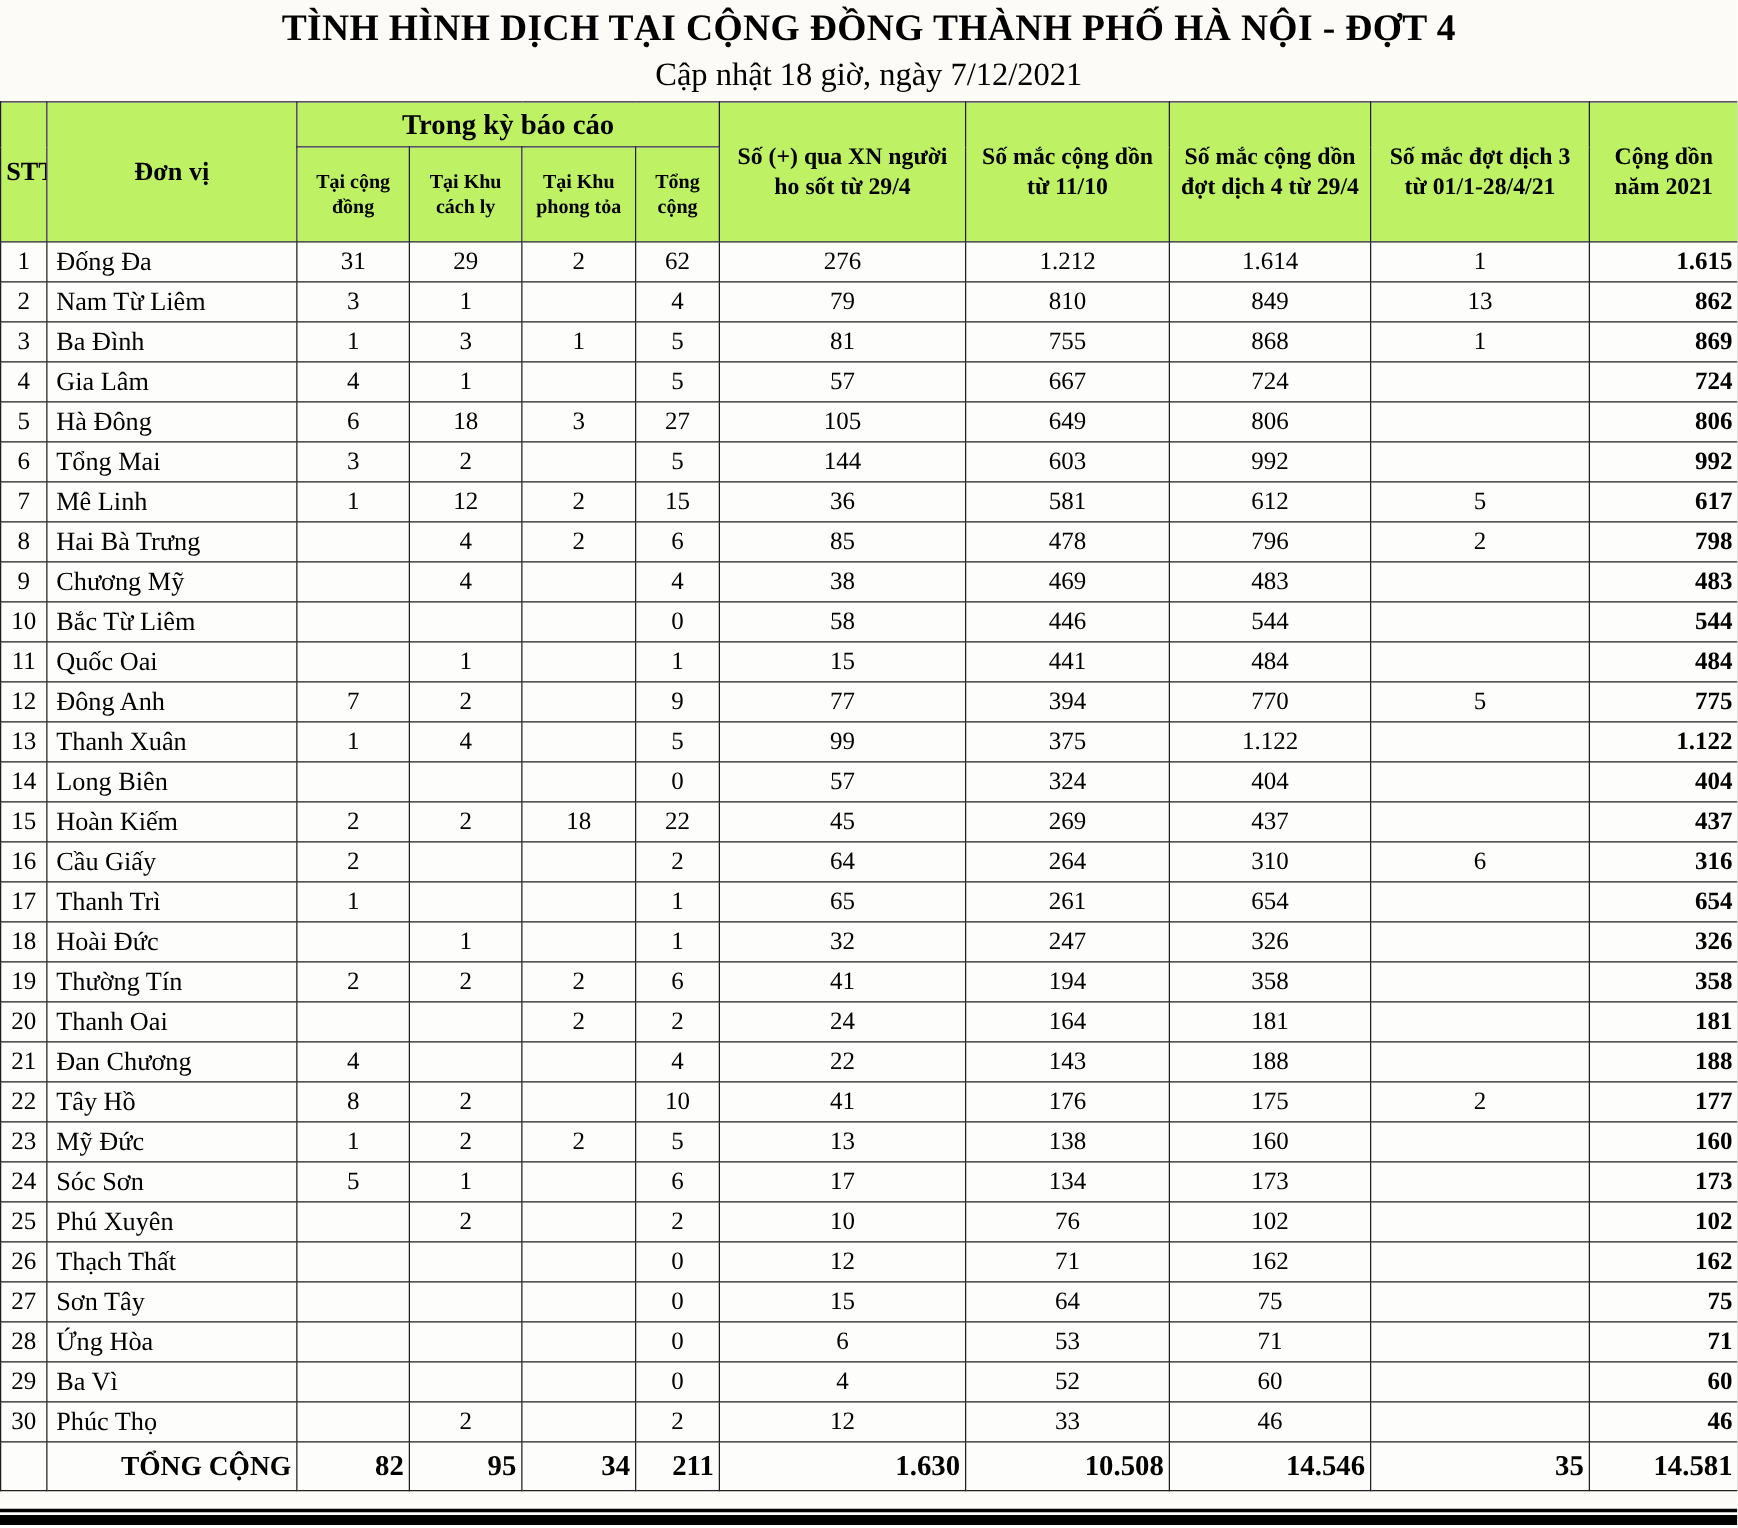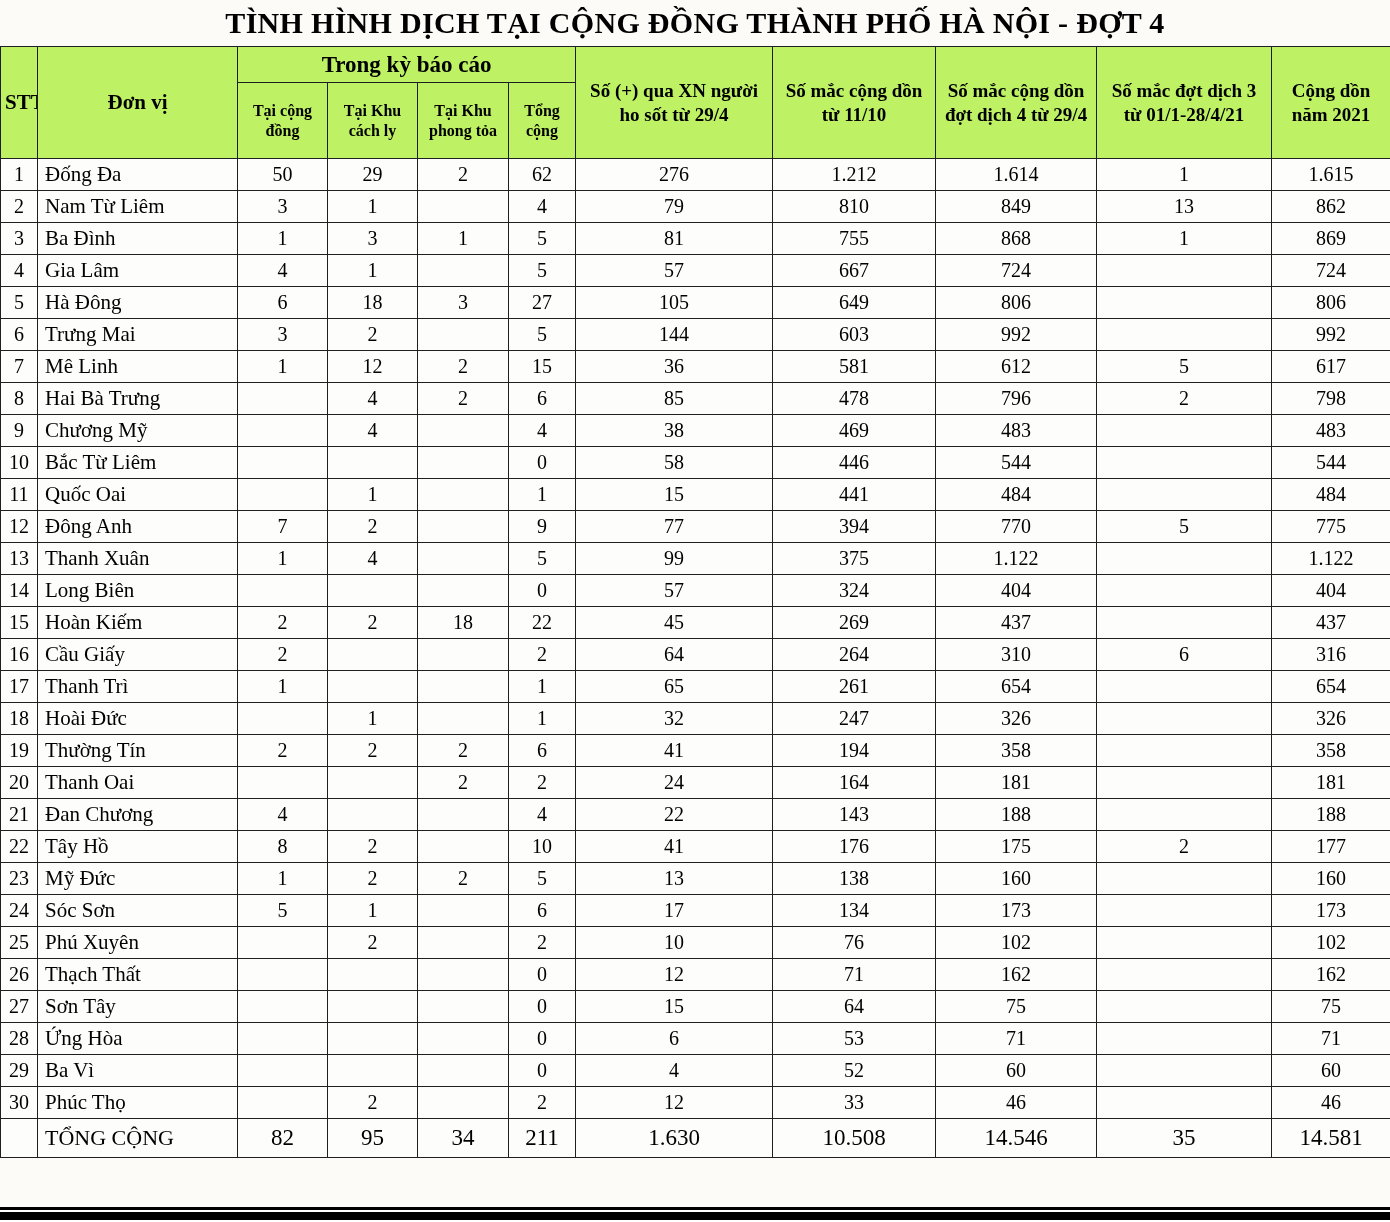--- a/index.html
+++ b/index.html
@@ -23,34 +23,35 @@
   th, td { border:1px solid #1f1f1f; padding:0 4px; overflow:hidden; }
   thead th { font-weight:bold; text-align:center; vertical-align:middle; background:#bef264; }
   tr.tier1 { height:36px; }
   tr.tier2 { height:76px; }
   th.h-main  { font-size:21px; }
   th.h-group { font-size:23px; }
   th.h-span  { font-size:19px; line-height:1.22; }
   th.h-sub   { font-size:16px; line-height:1.2; }
   td.c    { text-align:center; font-size:20px; height:31px; }
   td.name { text-align:left; font-size:21px; padding-left:7px; height:31px; }
-  td.bold, .total-row td { font-weight:normal; }
+  td.bold, .total-row td { font-weight:bold;text-align:right; }
   .total-row td { height:38px; font-size:23px; }
   .total-row td.name { font-size:22px; }
   .bottom-rule { position:absolute; left:0; bottom:0; width:100%; }
   .bottom-rule .l1 { height:3px; background:#000; }
   .bottom-rule .l2 { height:2px; background:#fff; }
   .bottom-rule .l3 { height:8px; background:#000; }
 </style>
 </head>
 <body>
 
 <div class="page">
 
   <div class="title">TÌNH HÌNH DỊCH TẠI CỘNG ĐỒNG THÀNH PHỐ HÀ NỘI - ĐỢT 4</div>
+  <div class="subtitle">Cập nhật 18 giờ, ngày 7/12/2021</div>
 
   <table class="report">
     <colgroup>
       <col style="width:37px">
         <col style="width:200px">
       <col style="width:90px">
         <col style="width:90px">
         <col style="width:91px">
         <col style="width:67px">
       <col style="width:197px">
@@ -74,21 +75,21 @@
         <th class="h-sub">Tại cộng đồng</th>
         <th class="h-sub">Tại Khu cách ly</th>
         <th class="h-sub">Tại Khu phong tỏa</th>
         <th class="h-sub">Tổng cộng</th>
       </tr>
     </thead>
     <tbody>
         <tr>
           <td class="c">1</td>
           <td class="name">Đống Đa</td>
-          <td class="c">50</td>
+          <td class="c">31</td>
           <td class="c">29</td>
           <td class="c">2</td>
           <td class="c">62</td>
           <td class="c">276</td>
           <td class="c">1.212</td>
           <td class="c">1.614</td>
           <td class="c">1</td>
           <td class="c bold">1.615</td>
         </tr>
         <tr>
@@ -138,21 +139,21 @@
           <td class="c">3</td>
           <td class="c">27</td>
           <td class="c">105</td>
           <td class="c">649</td>
           <td class="c">806</td>
           <td class="c"></td>
           <td class="c bold">806</td>
         </tr>
         <tr>
           <td class="c">6</td>
-          <td class="name">Trưng Mai</td>
+          <td class="name">Tổng Mai</td>
           <td class="c">3</td>
           <td class="c">2</td>
           <td class="c"></td>
           <td class="c">5</td>
           <td class="c">144</td>
           <td class="c">603</td>
           <td class="c">992</td>
           <td class="c"></td>
           <td class="c bold">992</td>
         </tr>

